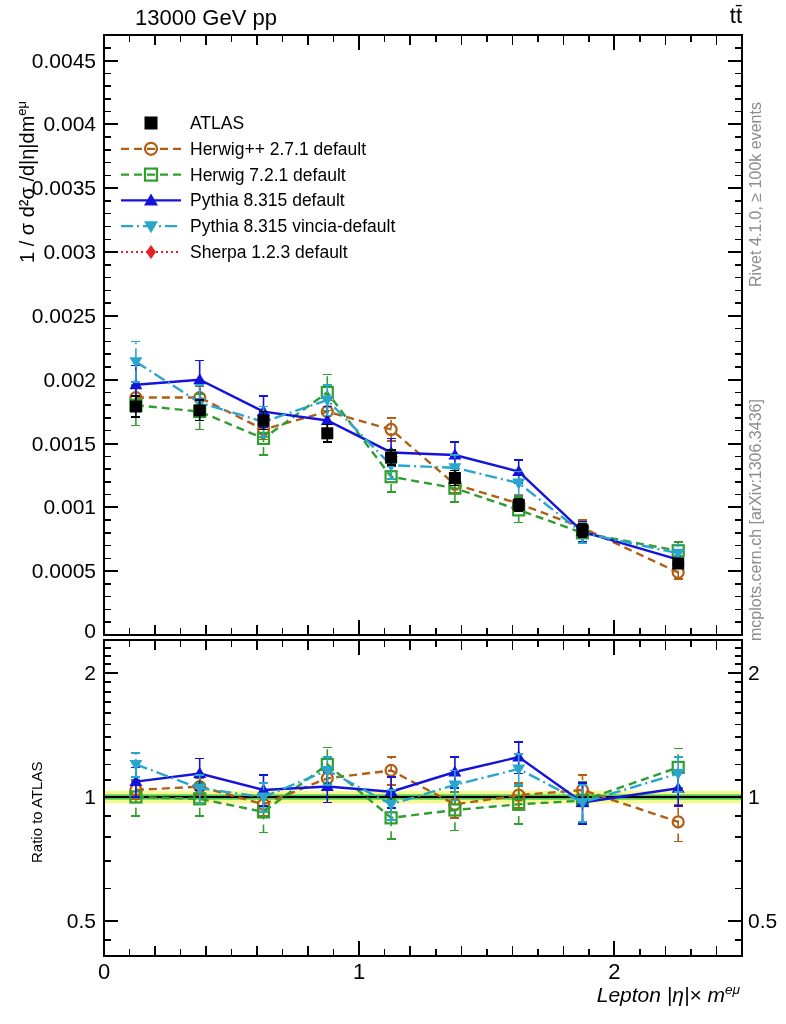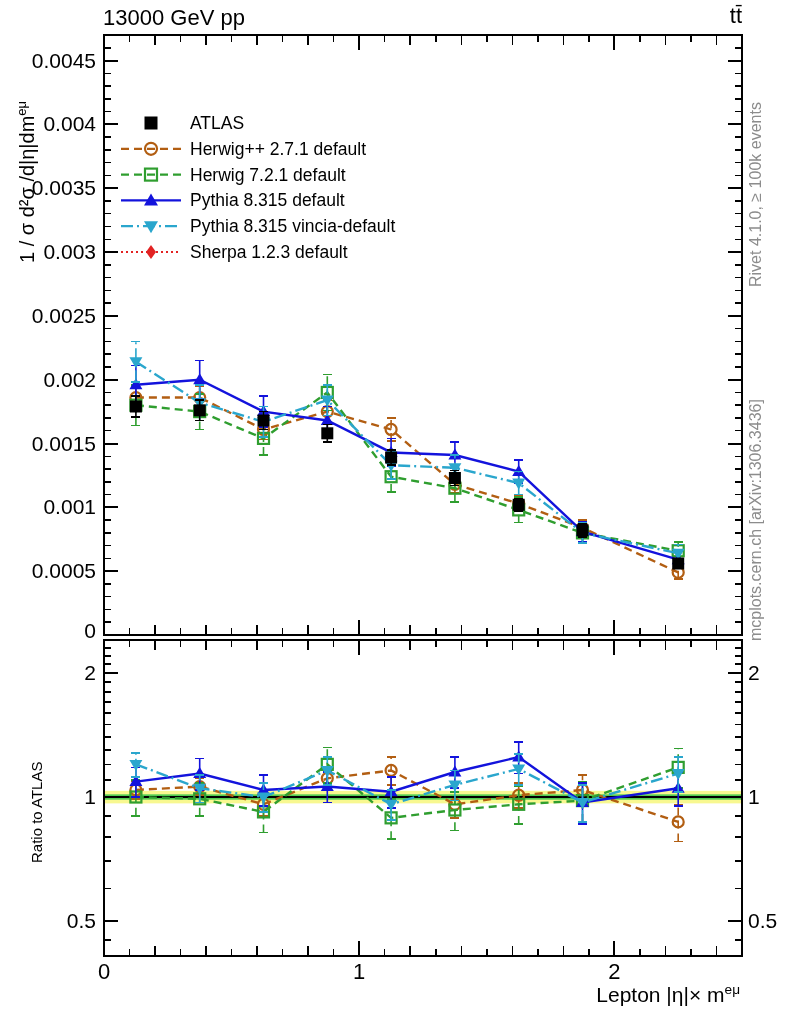--- a/index.html
+++ b/index.html
@@ -1,28 +1,28 @@
 <!DOCTYPE html>
 <html><head>
 <meta charset="utf-8">
 <style>
   html,body{margin:0;padding:0;background:#ffffff;}
   .page{position:relative;width:786px;height:1024px;background:#ffffff;overflow:hidden;
         font-family:"Liberation Sans", sans-serif;color:#000;}
   svg{position:absolute;left:0;top:0;}
-  .txt{position:absolute;white-space:nowrap;}
+  .txt{position:absolute;white-space:nowrap;margin-left:32px;}
   .title{left:103px;top:5px;font-size:22px;}
   .proc{right:44px;top:3px;font-size:22px;}
   .vtext{position:absolute;white-space:nowrap;transform:rotate(-90deg);transform-origin:0 0;}
   .rivet{left:747px;top:287px;font-size:16px;color:#8c8c8c;}
   .mcp{left:747px;top:641px;font-size:16px;color:#8c8c8c;}
   .ytitle{left:14px;top:263px;font-size:20px;}
   .rtitle{left:28px;top:863px;font-size:15px;}
   .wm{left:252px;top:587px;width:340px;text-align:center;font-size:17px;color:#b4b4b4;}
-  .xtitle{right:46px;top:982px;font-size:21px;}
+  .xtitle{right:46px;top:982px;font-size:21px;font-style:italic;}
   sup{font-size:0.65em;}
 </style>
 </head>
 <body>
 
 <div class="page">
   <svg id="plot" width="786" height="1024">
       <g>
         <rect x="104" y="790.8445758853102" width="638" height="12.530171017047337" fill="#f8f890"></rect>
         <rect x="104" y="794.3359905933165" width="638" height="5.368282441667475" fill="#52cb52"></rect>

